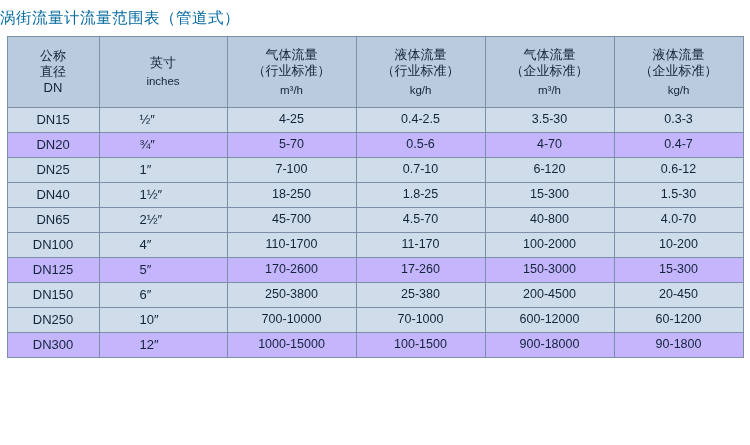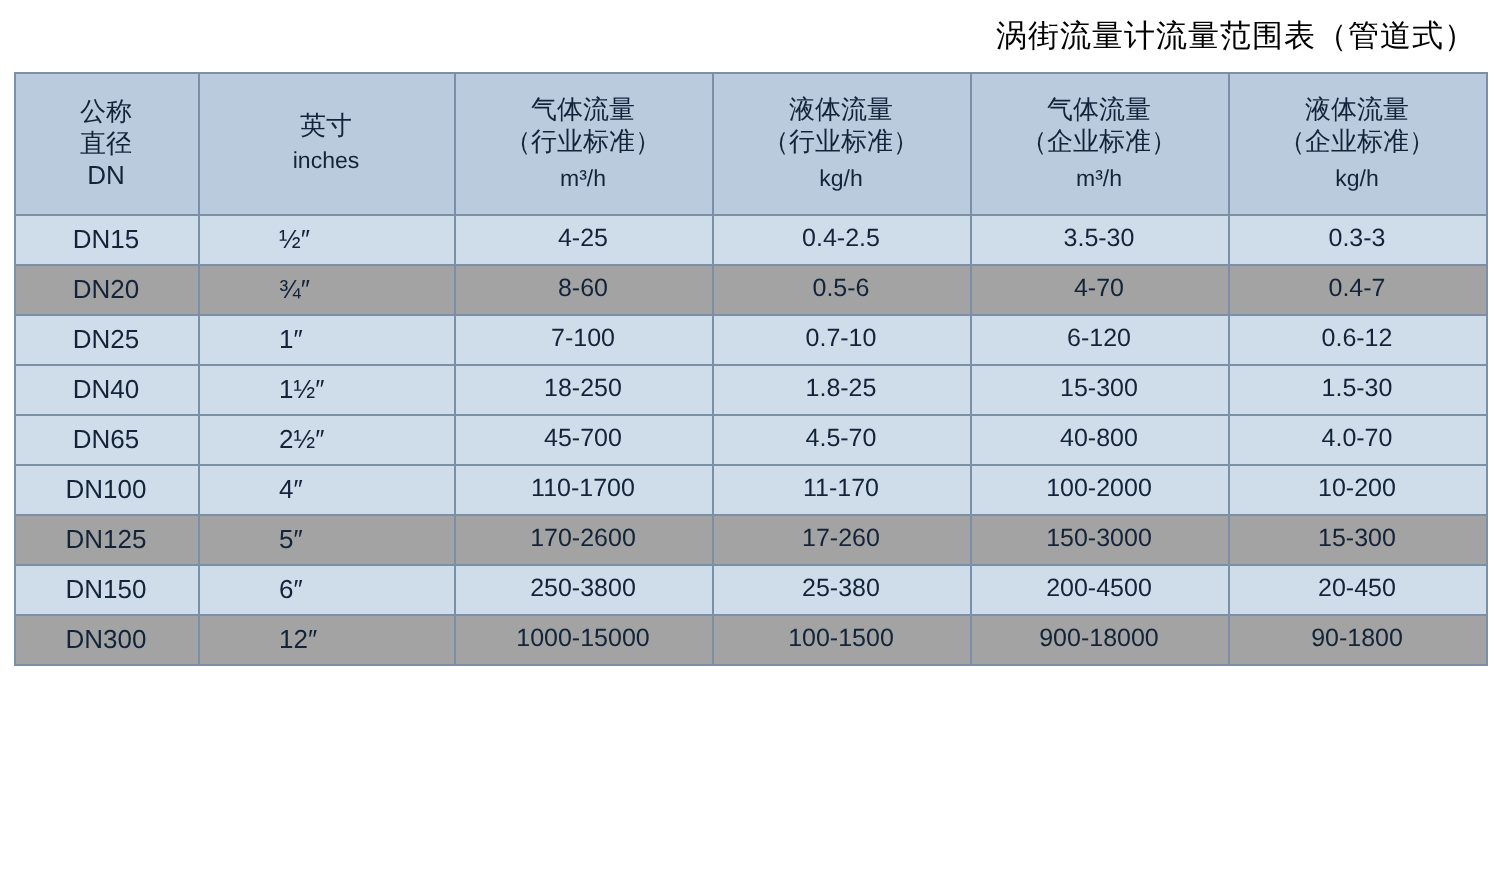--- a/index.html
+++ b/index.html
@@ -15,23 +15,23 @@
   }
   .sheet {
     width: 750px;
     height: 445px;
     box-sizing: border-box;
     padding: 0;
     background: #ffffff;
     position: relative;
   }
   .title {
-    text-align: right;
+    text-align: left;
     font-size: 15.5px;
-    color: #000000;
+    color: #0369a1;
     letter-spacing: 0.5px;
     padding: 8px 12px 7px 0;
     font-weight: normal;
   }
   table.flow {
     border-collapse: collapse;
     width: 736px;
     margin: 0 auto;
     table-layout: fixed;
   }
@@ -58,21 +58,21 @@
   .hd-small {
     display: block;
     font-size: 11.5px;
     margin-top: 3px;
   }
   table.flow tbody tr.odd td {
     background: #cfdcea;
     margin-top: 44px;
   }
   table.flow tbody tr.even td {
-    background: #a3a3a3;
+    background: #c4b5fd;
   }
   table.flow tbody td.col-dn {
     background: #b9cbdd;
     font-size: 13px;
   }
   table.flow tbody td.col-in {
     text-align: left;
     padding-left: 40px;
     font-size: 13px;
   }
@@ -137,21 +137,21 @@
         <td class="col-dn">DN15</td>
         <td class="col-in">½″</td>
         <td>4-25</td>
         <td>0.4-2.5</td>
         <td>3.5-30</td>
         <td>0.3-3</td>
       </tr>
       <tr class="even">
         <td class="col-dn">DN20</td>
         <td class="col-in">¾″</td>
-        <td>8-60</td>
+        <td>5-70</td>
         <td>0.5-6</td>
         <td>4-70</td>
         <td>0.4-7</td>
       </tr>
       <tr class="odd">
         <td class="col-dn">DN25</td>
         <td class="col-in">1″</td>
         <td>7-100</td>
         <td>0.7-10</td>
         <td>6-120</td>
@@ -190,20 +190,28 @@
         <td>15-300</td>
       </tr>
       <tr class="odd">
         <td class="col-dn">DN150</td>
         <td class="col-in">6″</td>
         <td>250-3800</td>
         <td>25-380</td>
         <td>200-4500</td>
         <td>20-450</td>
       </tr>
+      <tr class="odd">
+        <td class="col-dn">DN250</td>
+        <td class="col-in">10″</td>
+        <td>700-10000</td>
+        <td>70-1000</td>
+        <td>600-12000</td>
+        <td>60-1200</td>
+      </tr>
       <tr class="even">
         <td class="col-dn">DN300</td>
         <td class="col-in">12″</td>
         <td>1000-15000</td>
         <td>100-1500</td>
         <td>900-18000</td>
         <td>90-1800</td>
       </tr>
     </tbody>
   </table>

